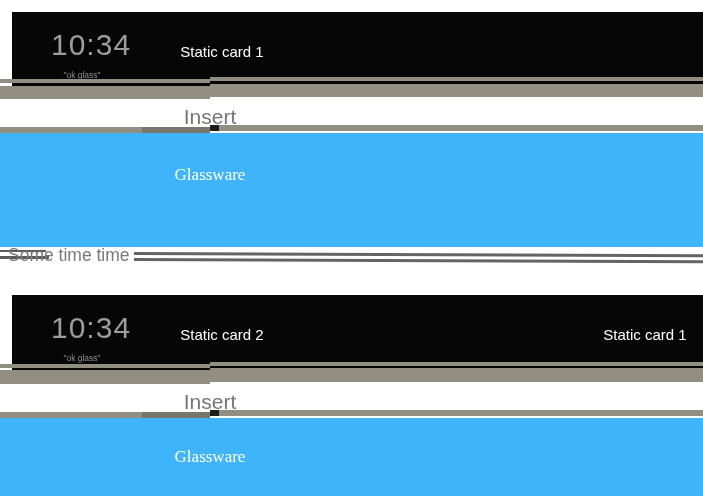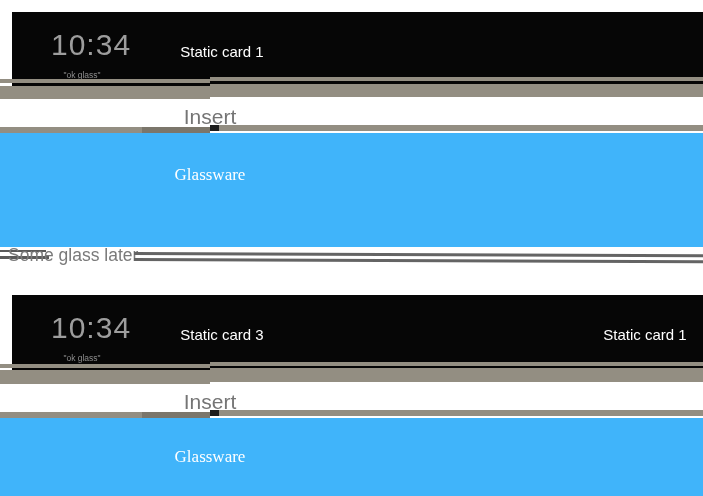--- a/index.html
+++ b/index.html
@@ -78,30 +78,30 @@
   <div class="abs gbar" style="left:210px; top:125px; width:493px; height:6px;"></div>
   <div class="abs gbar-dark" style="left:142px; top:127px; width:68px; height:6px;"></div>
   <div class="abs gbar-black" style="left:210px; top:125px; width:9px; height:6px;"></div>
 
   <div class="abs card-blue" style="top:133px; height:114px;">
     <div class="abs glassware-label" style="left:210px; top:33px;">Glassware</div>
   </div>
 
   <div class="abs dline-stub" style="left:0; top:250px; width:46px; height:2px;"></div>
   <div class="abs dline-stub" style="left:0; top:256px; width:49px; height:3px;"></div>
-  <div class="abs divider-text" style="left:8px; top:247px;">Some glass later</div>
+  <div class="abs divider-text" style="left:8px; top:247px;">Some time time</div>
   <div class="abs dline tilt" style="left:134px; top:252px; width:569px; height:2.5px;"></div>
   <div class="abs dline tilt" style="left:134px; top:258px; width:569px; height:2.5px;"></div>
 
   <div class="abs card-black" style="top:283px; height:79px;">
     <div class="abs" style="left:39px; top:18px;">
       <span class="clock-time">10:34</span>
     </div>
     <div class="abs ok-glass" style="left:70px; top:58px;">"ok glass"</div>
-    <div class="abs card-label" style="left:210px; top:32px;">Static card 3</div>
+    <div class="abs card-label" style="left:210px; top:32px;">Static card 2</div>
     <div class="abs card-label" style="left:633px; top:32px;">Static card 1</div>
   </div>
 
   <div class="abs gbar" style="left:0; top:364px; width:210px; height:4px;"></div>
   <div class="abs gbar" style="left:210px; top:362px; width:493px; height:4px;"></div>
   <div class="abs gbar" style="left:0; top:370px; width:210px; height:14px;"></div>
   <div class="abs gbar" style="left:210px; top:368px; width:493px; height:14px;"></div>
 
   <div class="abs" style="left:0; top:385px; width:703px; height:26px; background:#fff;">
     <div class="abs insert-label" style="left:210px; top:6px;">Insert</div>

